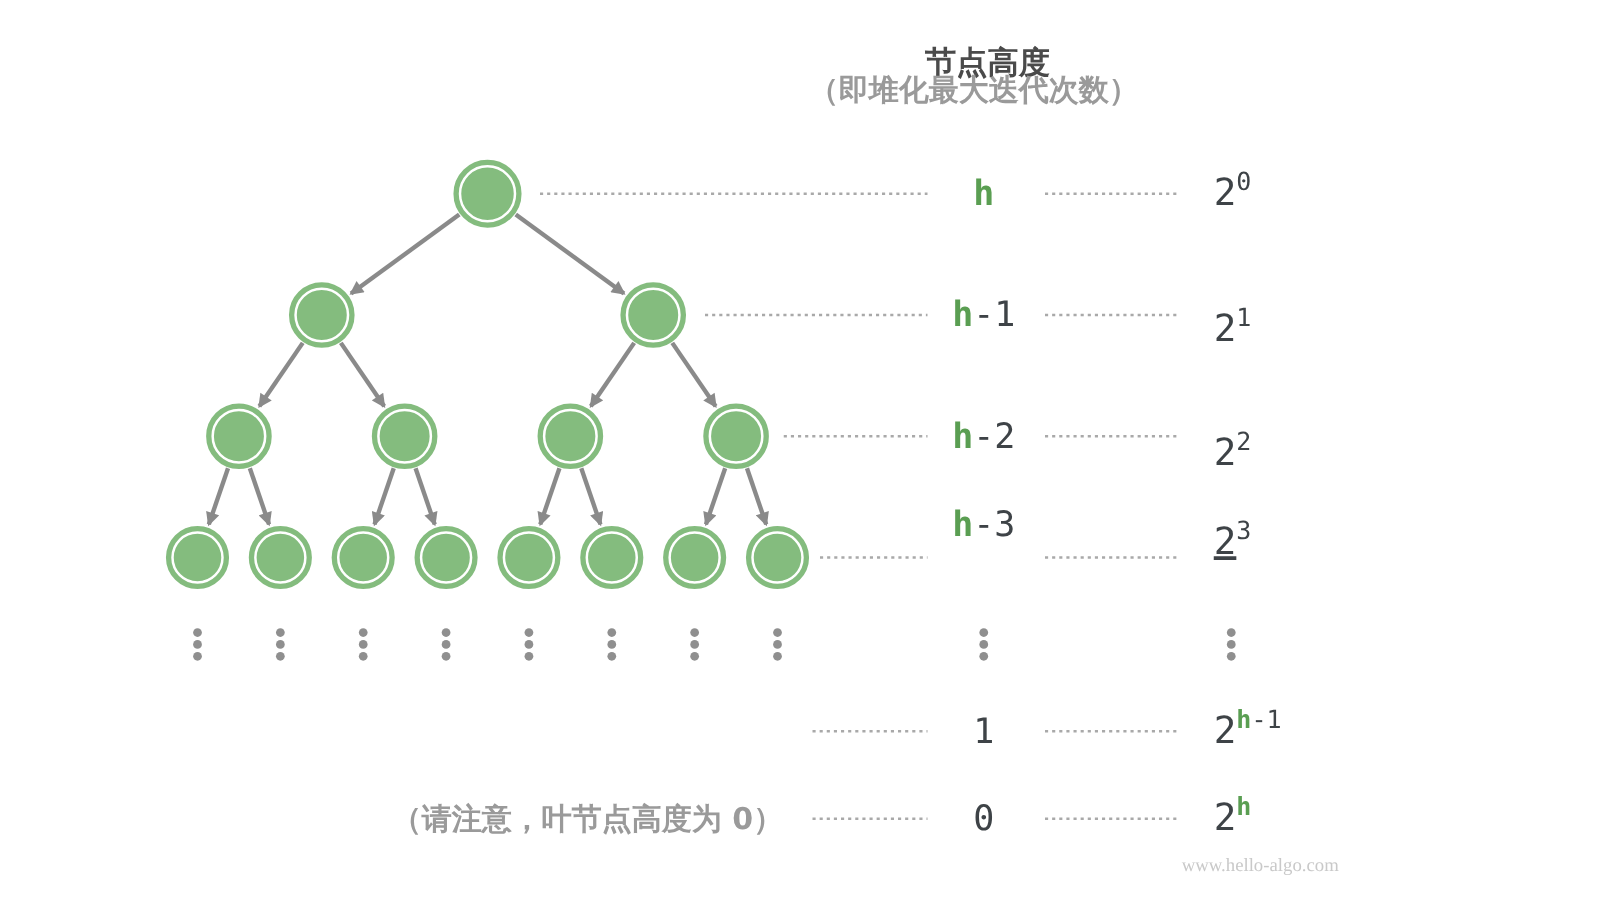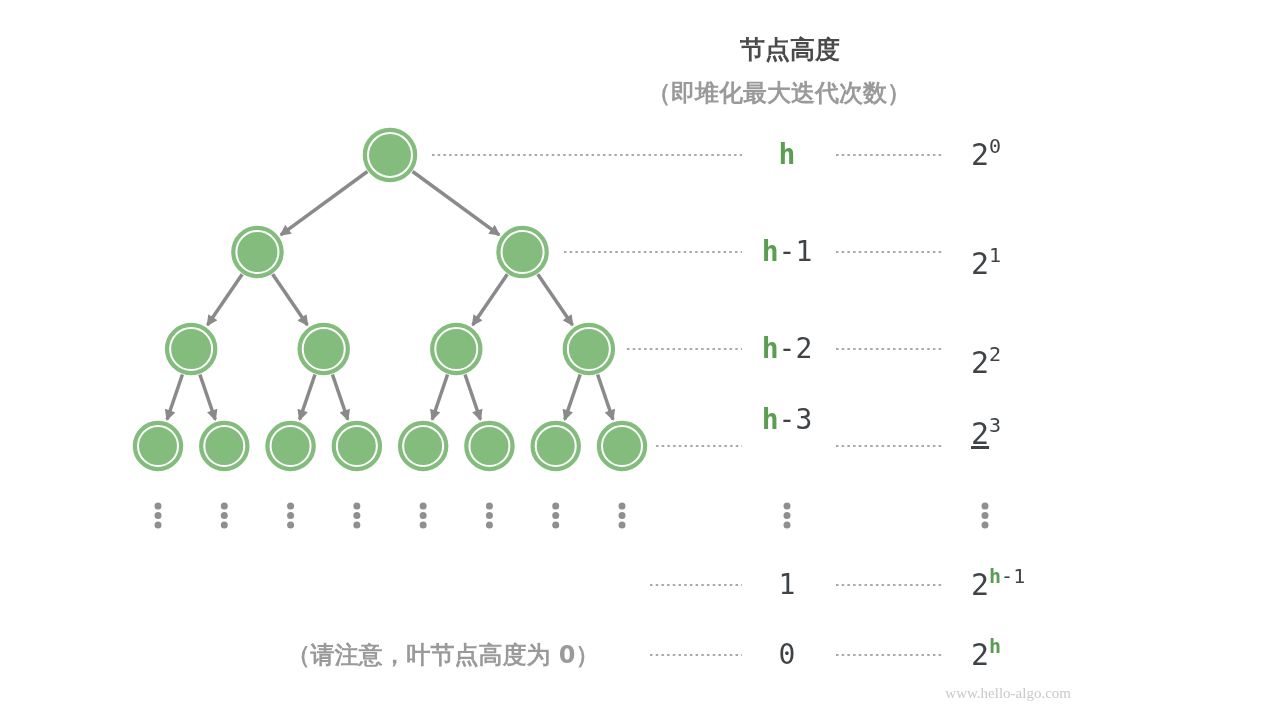--- a/index.html
+++ b/index.html
@@ -32,21 +32,21 @@
   .count{
     position:absolute;left:971px;transform:translateY(-50%);line-height:1;white-space:nowrap;
     font-family:"DejaVu Sans Mono","Liberation Mono",monospace;
     font-size:30px;color:var(--text_dark);
   }
   .sup{
     display:inline-block;font-size:20px;transform:translateY(-12px);
   }
   .green{color:var(--text_green);font-weight:bold;}
   .note{
-    position:absolute;left:443px;top:655px;transform:translate(-50%,-50%);white-space:nowrap;
+    position:absolute;left:470px;top:655px;transform:translate(-50%,-50%);white-space:nowrap;
     font-weight:bold;font-size:24px;color:var(--muted_gray);
   }
   .watermark{
     position:absolute;right:37px;bottom:18px;
     font-family:Liberation Serif, serif;
     font-size:15px;color:var(--watermark_gray);
   }
 </style>
 </head>
 <body>
@@ -141,21 +141,21 @@
       <circle cx="622" cy="525" r="3.5" fill="#8f8f8f"></circle>
       <circle cx="787" cy="506" r="3.5" fill="#8f8f8f"></circle>
       <circle cx="787" cy="515.5" r="3.5" fill="#8f8f8f"></circle>
       <circle cx="787" cy="525" r="3.5" fill="#8f8f8f"></circle>
       <circle cx="985" cy="506" r="3.5" fill="#8f8f8f"></circle>
       <circle cx="985" cy="515.5" r="3.5" fill="#8f8f8f"></circle>
       <circle cx="985" cy="525" r="3.5" fill="#8f8f8f"></circle>
     </svg>
 
   <div class="hdr" style="left:790px;top:33px;">节点高度</div>
-  <div class="sub-hdr" style="left:779px;top:77px;">（即堆化最大迭代次数）</div>
+  <div class="sub-hdr" style="left:779px;top:56px;">（即堆化最大迭代次数）</div>
 
   <div class="hlabel" style="top:155px;">
     <span class="green">h</span><span></span>
   </div>
   <div class="hlabel" style="top:252px;">
     <span class="green">h</span><span>-1</span>
   </div>
   <div class="hlabel" style="top:349px;">
     <span class="green">h</span><span>-2</span>
   </div>

